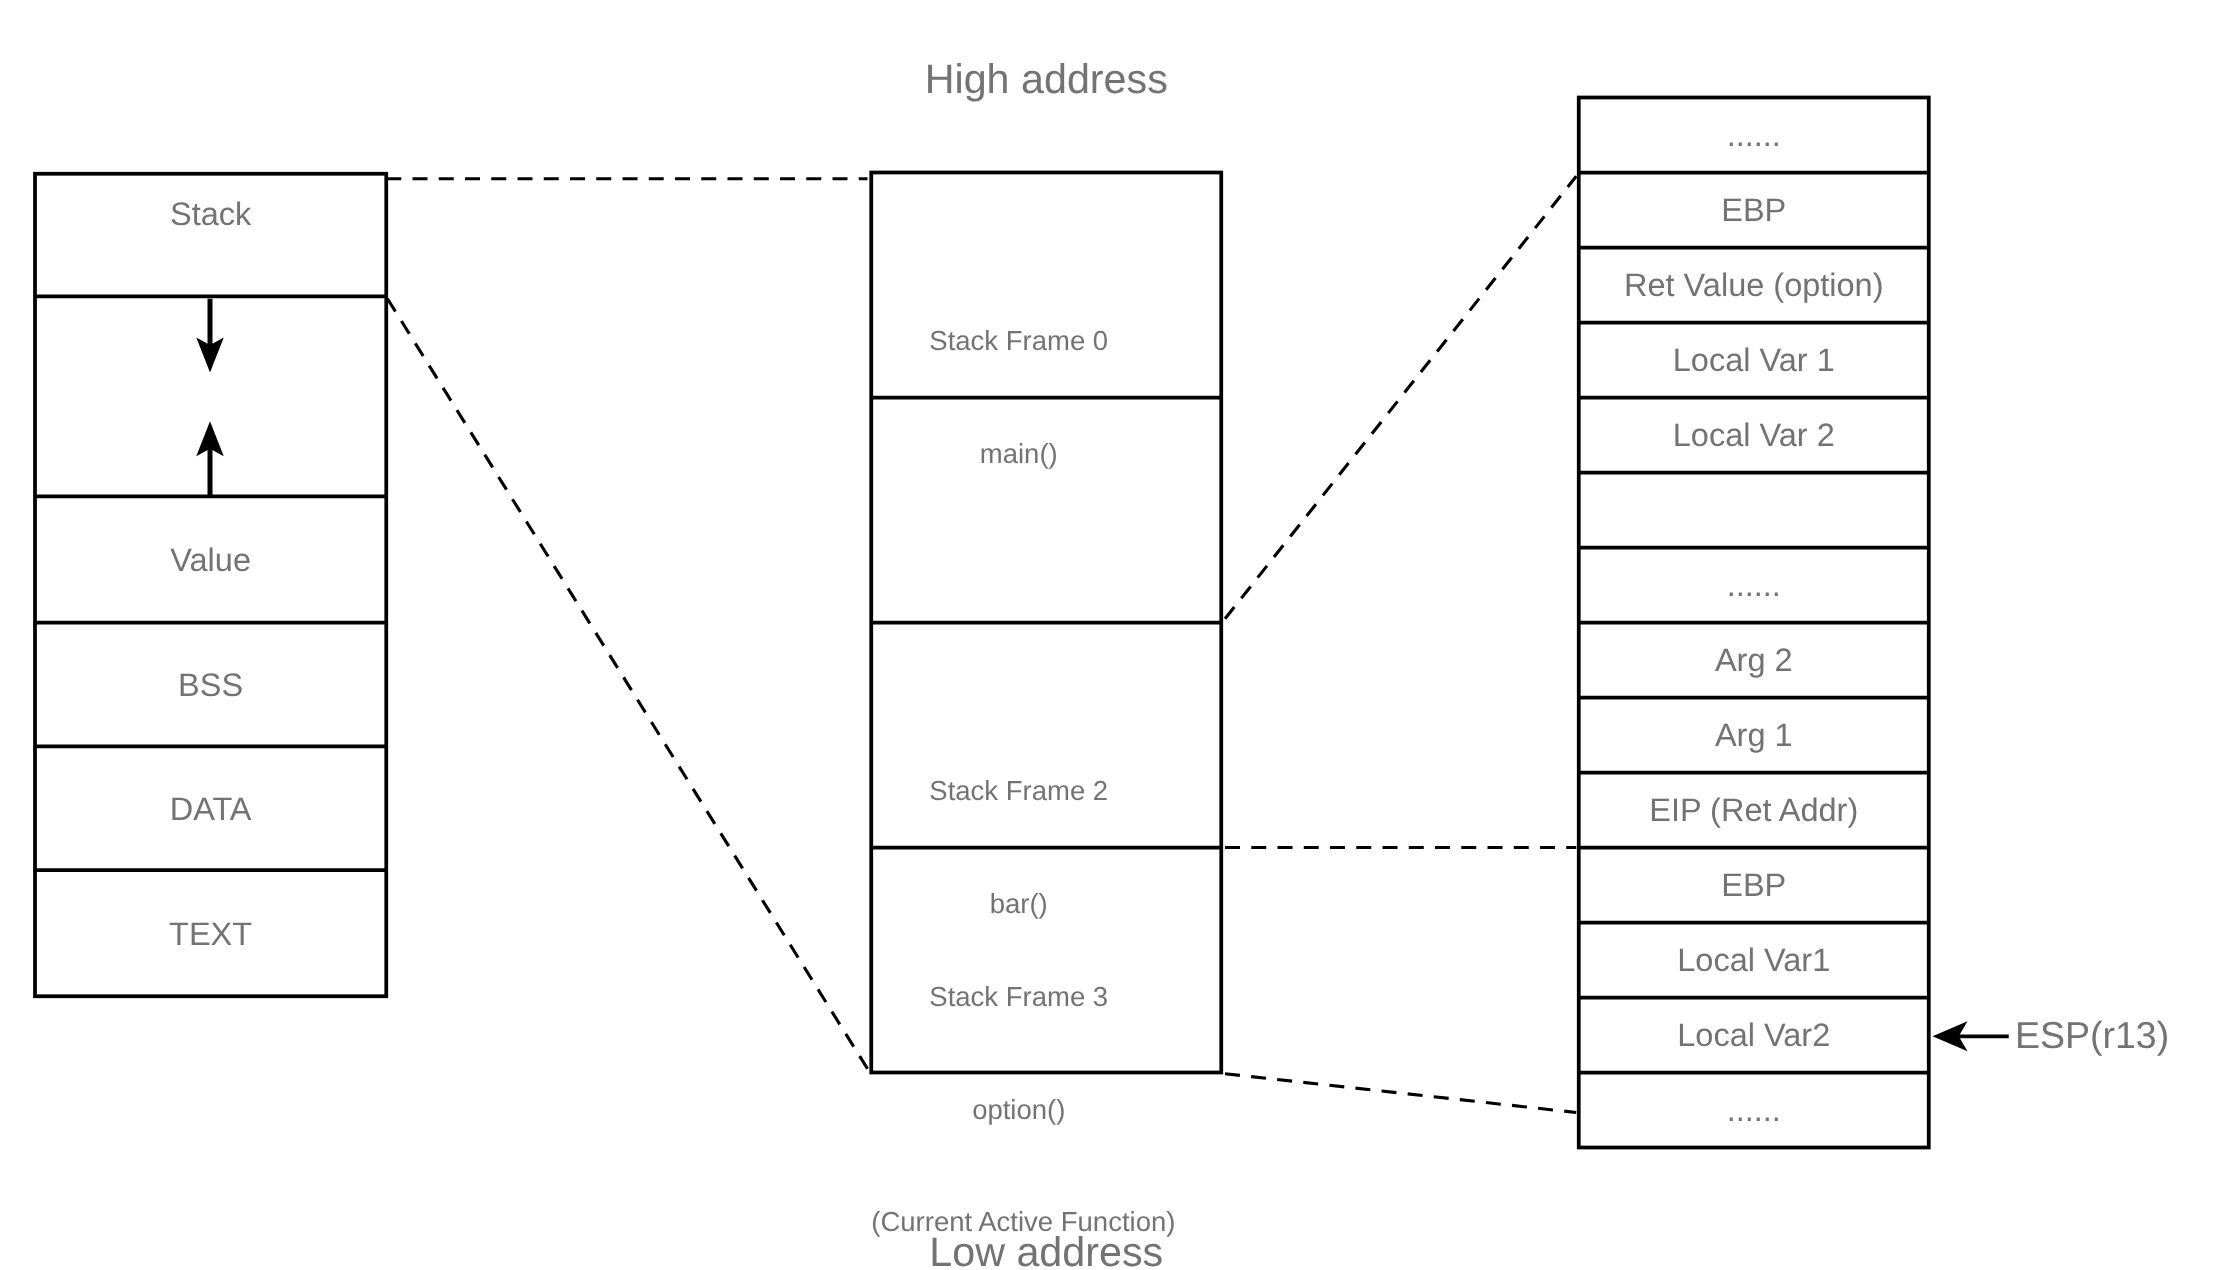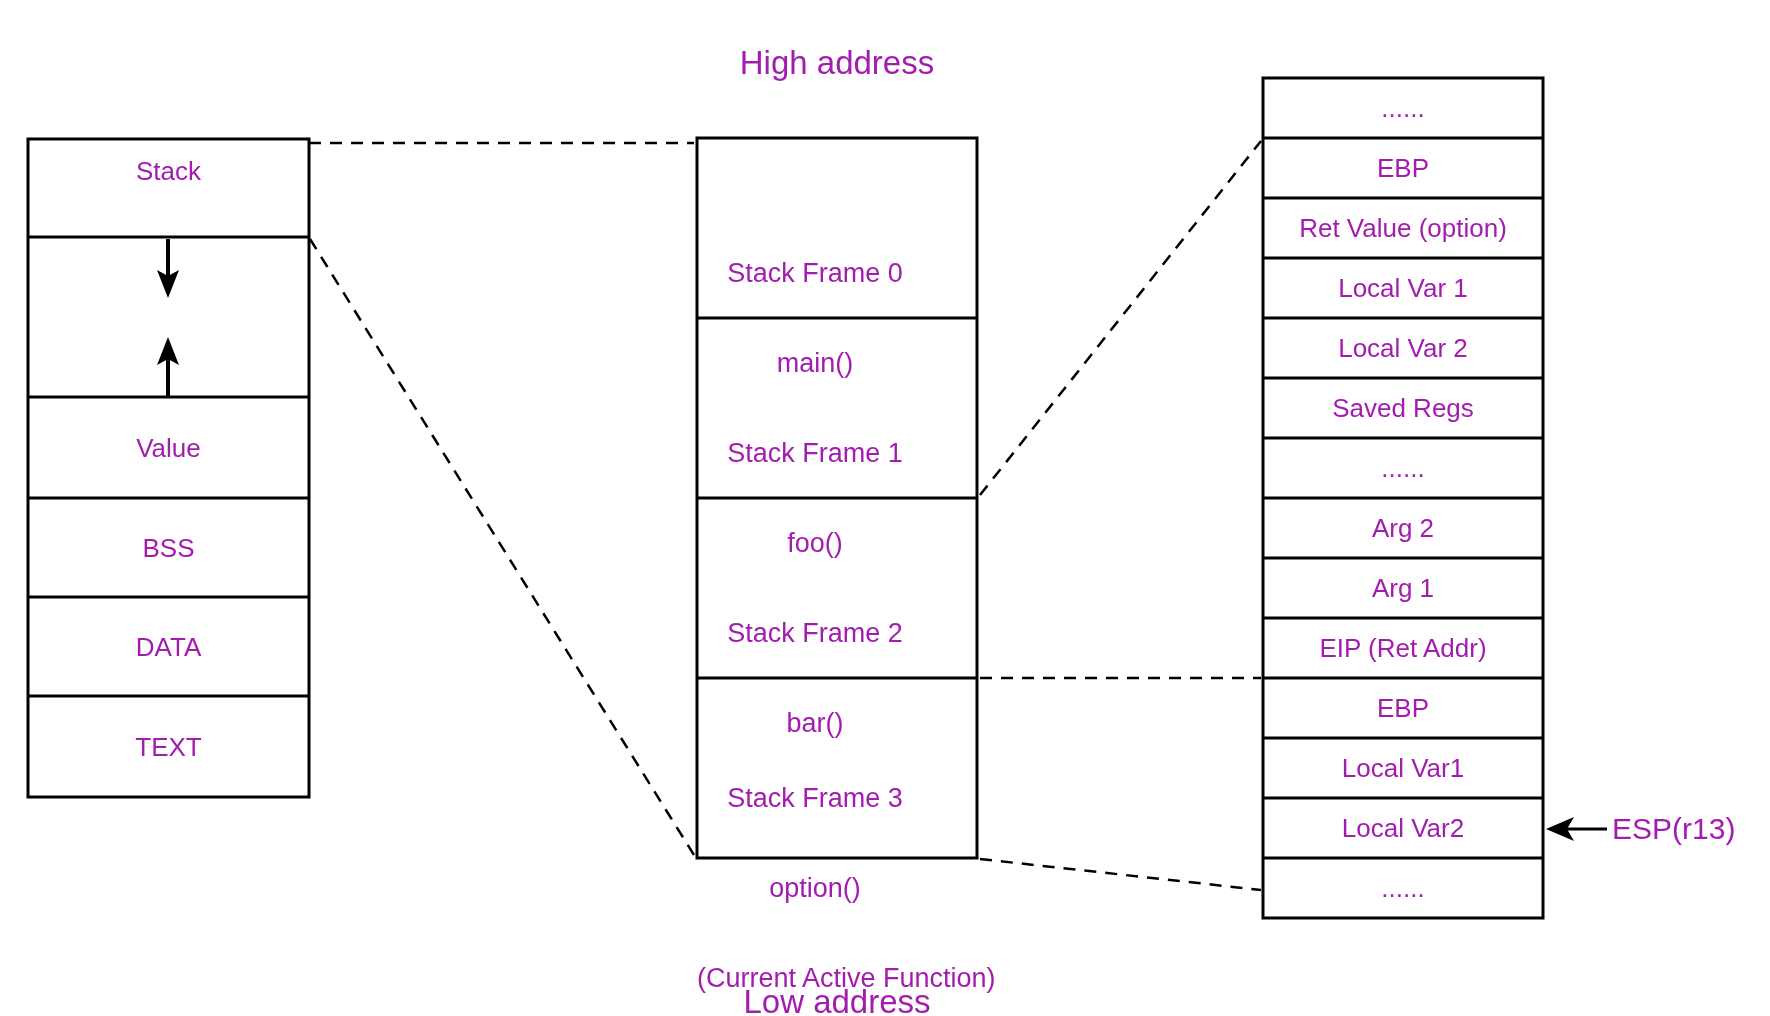--- a/index.html
+++ b/index.html
@@ -13,34 +13,34 @@
     overflow: hidden;
   }
   #overlay {
     position: absolute;
     left: 0; top: 0;
     width: 1770px; height: 1016px;
   }
   .lbl {
     position: absolute;
     text-align: center;
-    color: #a21caf;
+    color: #737373;
     white-space: pre;
   }
   .title-lbl {
     left: 697px; width: 280px;
     font-size: 33px; line-height: 38px;
   }
   .mem-lbl {
     left: 28px; width: 281px;
     font-size: 26px; line-height: 32px;
   }
   .frame-lbl {
     left: 697px; width: 236px;
-    font-size: 27px; line-height: 30px;
+    font-size: 22px; line-height: 30px;
   }
   .row-lbl {
     left: 1263px; width: 280px;
     height: 60px; line-height: 60px;
     font-size: 26px;
   }
   .esp-lbl {
     left: 1612px;
     font-size: 30px; line-height: 36px;
     text-align: right;
@@ -115,40 +115,35 @@
   <div class="lbl mem-lbl" style="top:155px">Stack</div>
   <div class="lbl mem-lbl" style="top:432px">Value</div>
   <div class="lbl mem-lbl" style="top:532px">BSS</div>
   <div class="lbl mem-lbl" style="top:631px">DATA</div>
   <div class="lbl mem-lbl" style="top:731px">TEXT</div>
 
   <div class="lbl frame-lbl" style="top:198px">
     <div>Stack Frame 0</div>
     <div>main()</div>
   </div>
-  <div class="lbl frame-lbl" style="top:378px">
-    <div>Stack Frame 1</div>
-    <div>foo()</div>
-  </div>
   <div class="lbl frame-lbl" style="top:558px">
     <div>Stack Frame 2</div>
     <div>bar()</div>
   </div>
   <div class="lbl frame-lbl" style="top:723px">
     <div>Stack Frame 3</div>
     <div>option()</div>
     <div>(Current Active Function)</div>
   </div>
 
   <div class="lbl row-lbl" style="top:78px">......</div>
   <div class="lbl row-lbl" style="top:138px">EBP</div>
   <div class="lbl row-lbl" style="top:198px">Ret Value (option)</div>
   <div class="lbl row-lbl" style="top:258px">Local Var 1</div>
   <div class="lbl row-lbl" style="top:318px">Local Var 2</div>
-  <div class="lbl row-lbl" style="top:378px">Saved Regs</div>
   <div class="lbl row-lbl" style="top:438px">......</div>
   <div class="lbl row-lbl" style="top:498px">Arg 2</div>
   <div class="lbl row-lbl" style="top:558px">Arg 1</div>
   <div class="lbl row-lbl" style="top:618px">EIP (Ret Addr)</div>
   <div class="lbl row-lbl" style="top:678px">EBP</div>
   <div class="lbl row-lbl" style="top:738px">Local Var1</div>
   <div class="lbl row-lbl" style="top:798px">Local Var2</div>
   <div class="lbl row-lbl" style="top:858px">......</div>
 
   <div class="lbl esp-lbl" style="top:811px">ESP(r13)</div>

